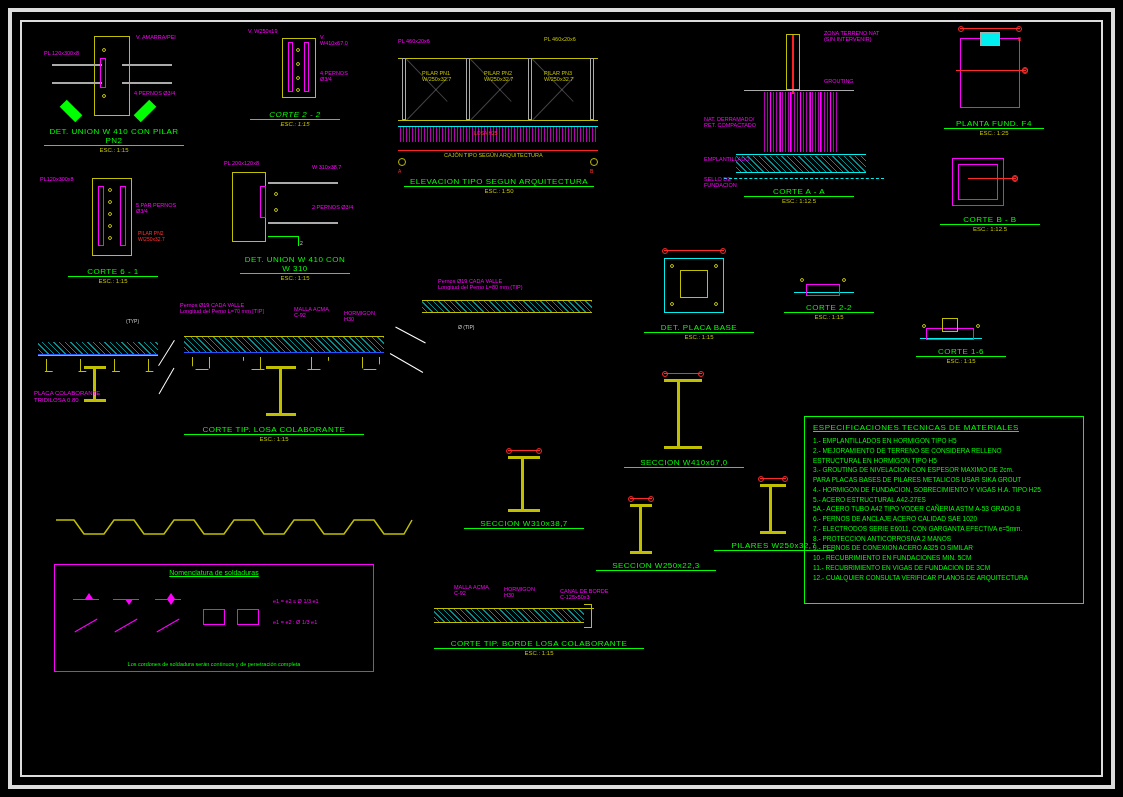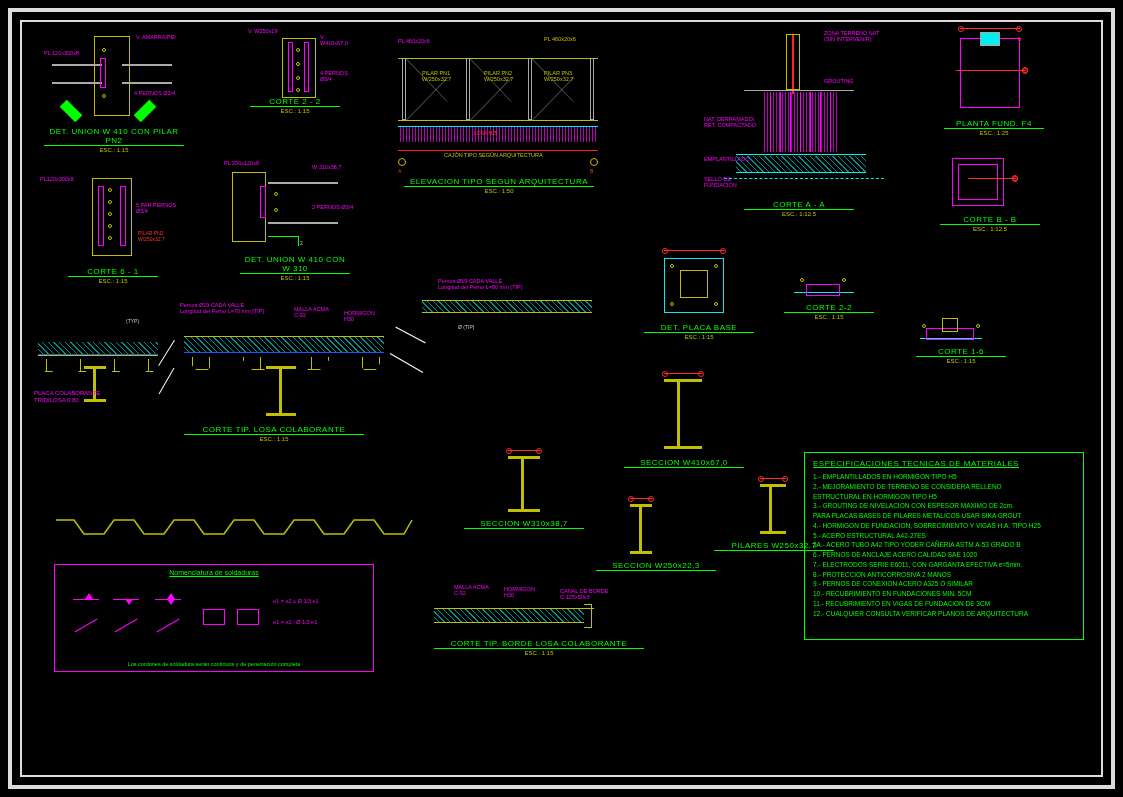--- a/index.html
+++ b/index.html
@@ -158,21 +158,21 @@
     <div class="annotation" style="left:4px;top:-2px;">V. W250x19</div>
     <div class="box-y" style="left:38px;top:8px;width:34px;height:60px;"></div>
     <div class="box-m" style="left:44px;top:12px;width:5px;height:50px;"></div>
     <div class="box-m" style="left:60px;top:12px;width:5px;height:50px;"></div>
     <div class="bolt" style="left:52px;top:18px;"></div>
       <div class="bolt" style="left:52px;top:32px;"></div>
     <div class="bolt" style="left:52px;top:46px;"></div>
       <div class="bolt" style="left:52px;top:58px;"></div>
     <div class="annotation" style="left:76px;top:4px;">V. W410x67,0</div>
     <div class="annotation" style="left:76px;top:40px;">4 PERNOS Ø3/4</div>
-    <div style="position:absolute;left:6px;top:66px;width:90px;">
+    <div style="position:absolute;left:6px;top:79px;width:90px;font-style:italic;">
       <div class="title">
           <span class="title-underline">CORTE 2 - 2</span>
         </div>
       <div class="scale">ESC.: 1:15</div>
     </div>
   </div>
 
   <div class="detail" style="left:360px; top:10px; width:230px;">
     <div class="annotation" style="left:14px;top:4px;">PL 460x20x6</div>
     <div class="annotation-y" style="left:160px;top:2px;">PL 460x20x6</div>
@@ -223,21 +223,21 @@
     <div class="rebar" style="left:106px;top:62px;height:60px;"></div>
     <div class="rebar" style="left:116px;top:62px;height:60px;"></div>
     <div class="rebar" style="left:126px;top:62px;height:60px;"></div>
     <div class="line-c" style="left:32px;top:124px;width:130px;height:1px;"></div>
     <div class="hatch" style="left:32px;top:126px;width:130px;height:16px;"></div>
     <div class="line-c" style="left:32px;top:142px;width:130px;height:1px;"></div>
     <div class="found-soil" style="left:20px;top:148px;width:160px;"></div>
     <div class="annotation" style="left:0px;top:86px;">NAT. DERRAMADO/<br>RET. COMPACTADO</div>
     <div class="annotation" style="left:0px;top:126px;">EMPLANTILLADO</div>
     <div class="annotation" style="left:0px;top:146px;">SELLO DE<br>FUNDACION</div>
-    <div style="position:absolute;left:40px;top:169px;width:110px;text-decoration:underline;">
+    <div style="position:absolute;left:40px;top:156px;width:110px;text-decoration:underline;">
       <div class="title">
           <span class="title-underline">CORTE A - A</span>
         </div>
       <div class="scale">ESC.: 1:12.5</div>
     </div>
   </div>
 
   <div class="detail" style="left:910px; top:6px; width:120px;">
     <div class="box-m" style="left:26px;top:8px;width:60px;height:70px;"></div>
     <div class="box-w" style="left:46px;top:2px;width:20px;height:14px;background:#00eeee;"></div>
@@ -460,21 +460,21 @@
     <div class="box-y" style="left:160px;top:10px;width:8px;height:24px;border-left:none;"></div>
     <div class="line-y" style="left:10px;top:14px;width:160px;height:1px;"></div>
     <div style="position:absolute;left:10px;top:44px;width:210px;">
       <div class="title">
           <span class="title-underline">CORTE TIP. BORDE LOSA COLABORANTE</span>
         </div>
       <div class="scale">ESC.: 1:15</div>
     </div>
   </div>
 
-  <div class="spec-box" style="left:780px; top:428px; width:280px; height:188px;">
+  <div class="spec-box" style="left:780px; top:392px; width:280px; height:188px;">
     <div class="spec-title">ESPECIFICACIONES TECNICAS DE MATERIALES</div>
     <div id="spec-lines">
         <div class="spec-line">1.- EMPLANTILLADOS EN HORMIGON TIPO H5</div>
         <div class="spec-line">2.- MEJORAMIENTO DE TERRENO SE CONSIDERA RELLENO</div>
         <div class="spec-line">    ESTRUCTURAL EN HORMIGON TIPO H5</div>
         <div class="spec-line">3.- GROUTING DE NIVELACION CON ESPESOR MAXIMO DE 2cm.</div>
         <div class="spec-line">    PARA PLACAS BASES DE PILARES METALICOS USAR SIKA GROUT</div>
         <div class="spec-line">4.- HORMIGON DE FUNDACION, SOBRECIMIENTO Y VIGAS H.A. TIPO H25</div>
         <div class="spec-line">5.- ACERO ESTRUCTURAL A42-27ES</div>
         <div class="spec-line">5A.- ACERO TUBO A42 TIPO YODER CAÑERIA ASTM A-53 GRADO B</div>

